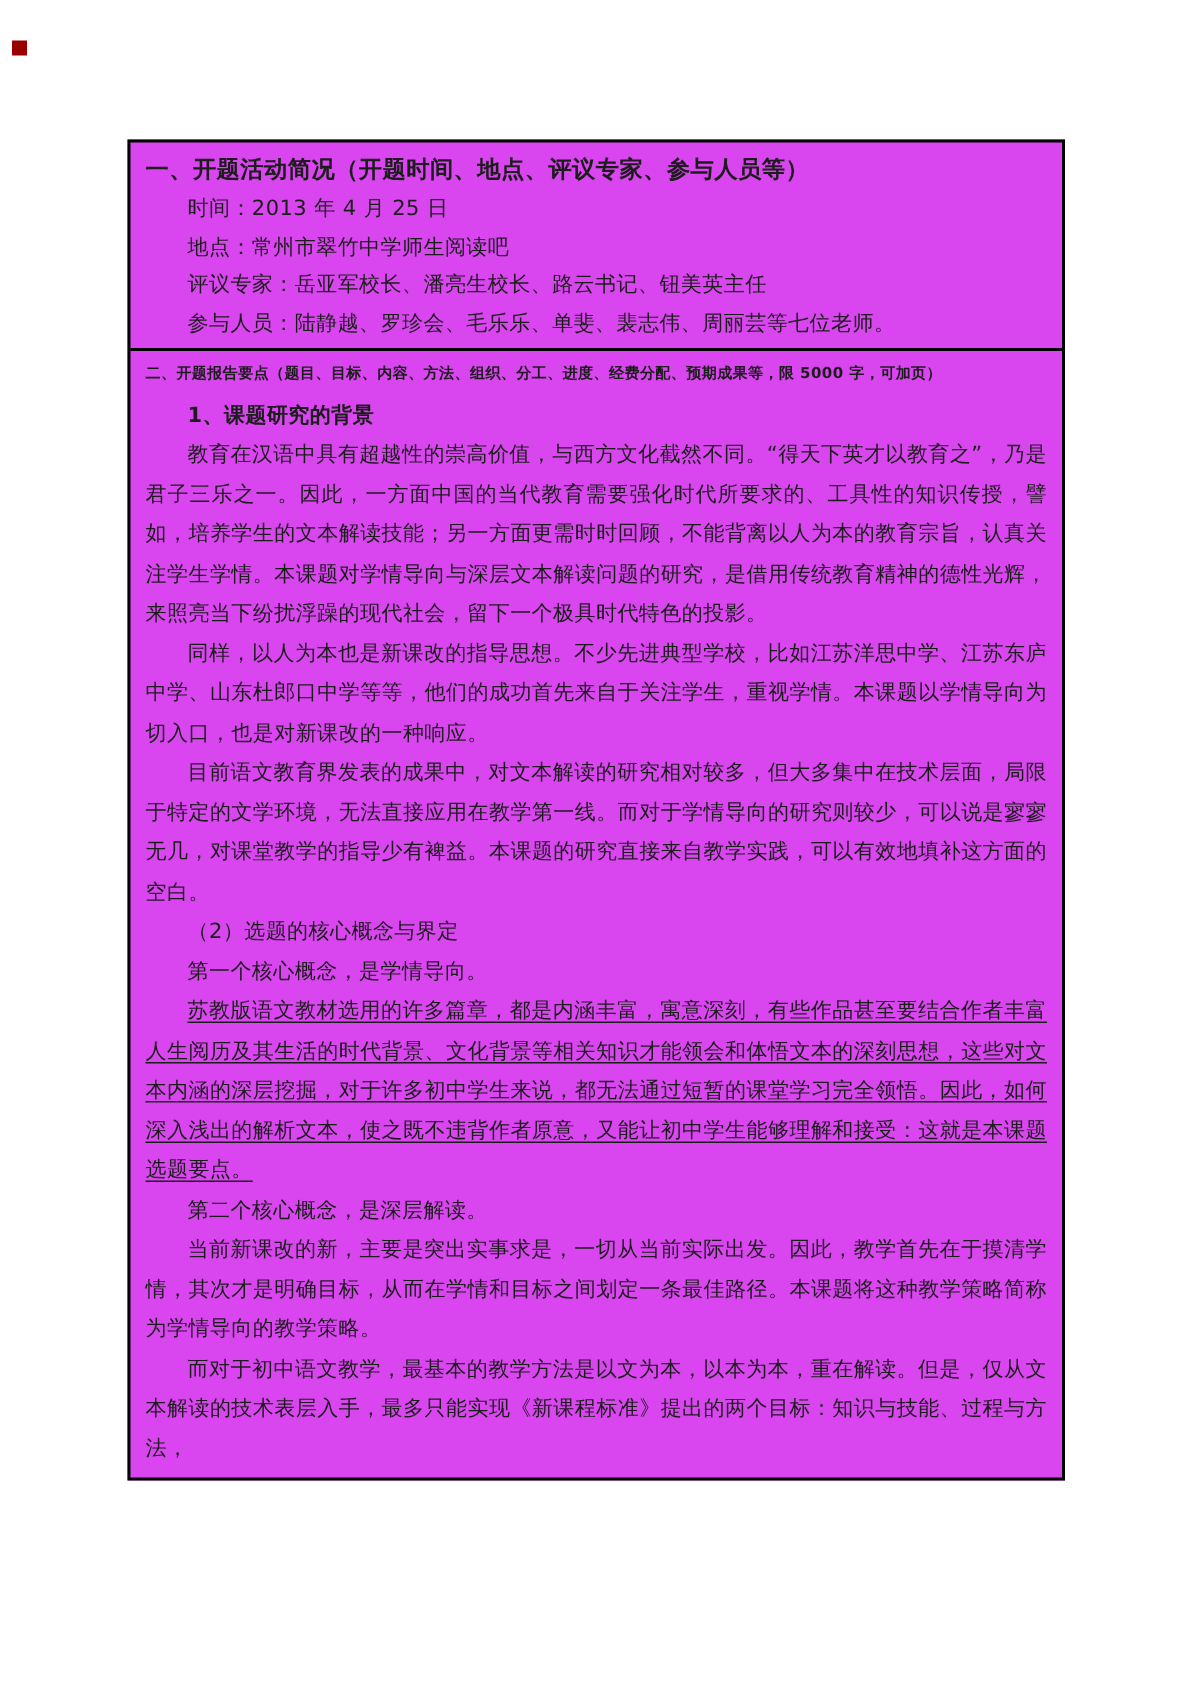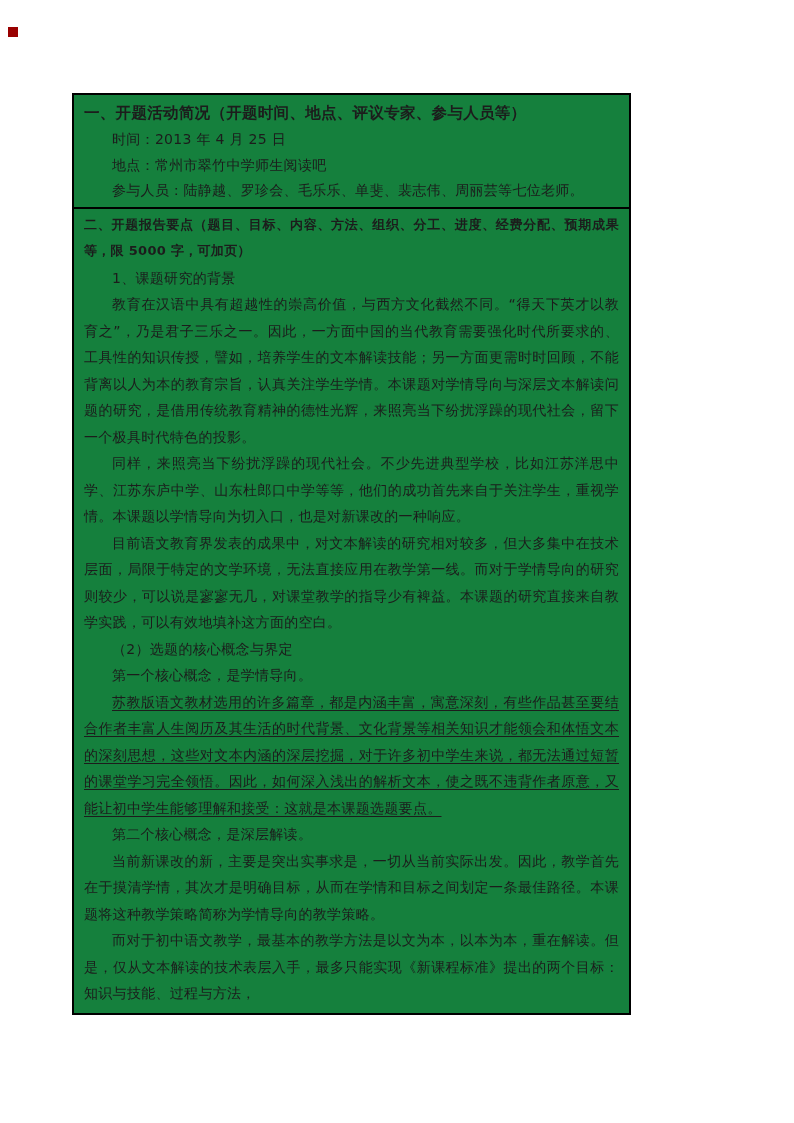--- a/index.html
+++ b/index.html
@@ -18,26 +18,26 @@
   .red-marker {
     position: absolute;
     left: 8px;
     top: 27px;
     width: 10px;
     height: 10px;
     background: #990000;
   }
   .doc-table {
     position: absolute;
-    left: 72px;
+    left: 85px;
     top: 93px;
-    width: 559px;
+    width: 625px;
     box-sizing: border-box;
     border: 2px solid #000000;
-    background: #15803d;
+    background: #d946ef;
   }
   .row {
     box-sizing: border-box;
   }
   .row-activity {
     border-bottom: 2px solid #000000;
     padding: 4px 12px 3px 10px;
   }
   .row-activity .sec-title {
     margin: 0;
@@ -52,58 +52,59 @@
     line-height: 25.5px;
     text-indent: 2em;
     letter-spacing: 0.3px;
   }
   .row-report {
     padding: 3px 10px 6px 10px;
   }
   .row-report .sec-title {
     margin: 0;
     font-weight: bold;
-    font-size: 13px;
+    font-size: 10px;
     line-height: 26.5px;
     text-align: justify;
     letter-spacing: 0.3px;
   }
   .row-report p.para {
     margin: 0;
     font-size: 14px;
     line-height: 26.5px;
     text-align: justify;
     text-indent: 2em;
     letter-spacing: 0.3px;
   }
-  .bold { font-weight: normal; }
+  .bold { font-weight: bold; }
   .underline {
     text-decoration: underline;
     text-underline-offset: 3px;
   }
 </style>
 </head>
 <body>
 
 <div class="red-marker"></div>
 
 <div class="doc-table">
 
   <div class="row row-activity">
     <p class="sec-title">一、开题活动简况（开题时间、地点、评议专家、参与人员等）</p>
     <p class="detail">时间：2013 年 4 月 25 日</p>
     <p class="detail">地点：常州市翠竹中学师生阅读吧</p>
+    <p class="detail">评议专家：岳亚军校长、潘亮生校长、路云书记、钮美英主任</p>
     <p class="detail">参与人员：陆静越、罗珍会、毛乐乐、单斐、裴志伟、周丽芸等七位老师。</p>
   </div>
 
   <div class="row row-report">
     <p class="sec-title">二、开题报告要点（题目、目标、内容、方法、组织、分工、进度、经费分配、预期成果等，限 5000 字，可加页）</p>
     <p class="para bold">1、课题研究的背景</p>
     <p class="para">教育在汉语中具有超越性的崇高价值，与西方文化截然不同。“得天下英才以教育之”，乃是君子三乐之一。因此，一方面中国的当代教育需要强化时代所要求的、工具性的知识传授，譬如，培养学生的文本解读技能；另一方面更需时时回顾，不能背离以人为本的教育宗旨，认真关注学生学情。本课题对学情导向与深层文本解读问题的研究，是借用传统教育精神的德性光辉，来照亮当下纷扰浮躁的现代社会，留下一个极具时代特色的投影。</p>
-    <p class="para">同样，来照亮当下纷扰浮躁的现代社会。不少先进典型学校，比如江苏洋思中学、江苏东庐中学、山东杜郎口中学等等，他们的成功首先来自于关注学生，重视学情。本课题以学情导向为切入口，也是对新课改的一种响应。</p>
+    <p class="para">同样，以人为本也是新课改的指导思想。不少先进典型学校，比如江苏洋思中学、江苏东庐中学、山东杜郎口中学等等，他们的成功首先来自于关注学生，重视学情。本课题以学情导向为切入口，也是对新课改的一种响应。</p>
     <p class="para">目前语文教育界发表的成果中，对文本解读的研究相对较多，但大多集中在技术层面，局限于特定的文学环境，无法直接应用在教学第一线。而对于学情导向的研究则较少，可以说是寥寥无几，对课堂教学的指导少有裨益。本课题的研究直接来自教学实践，可以有效地填补这方面的空白。</p>
     <p class="para">（2）选题的核心概念与界定</p>
     <p class="para">第一个核心概念，是学情导向。</p>
     <p class="para underline">苏教版语文教材选用的许多篇章，都是内涵丰富，寓意深刻，有些作品甚至要结合作者丰富人生阅历及其生活的时代背景、文化背景等相关知识才能领会和体悟文本的深刻思想，这些对文本内涵的深层挖掘，对于许多初中学生来说，都无法通过短暂的课堂学习完全领悟。因此，如何深入浅出的解析文本，使之既不违背作者原意，又能让初中学生能够理解和接受：这就是本课题选题要点。</p>
     <p class="para">第二个核心概念，是深层解读。</p>
     <p class="para">当前新课改的新，主要是突出实事求是，一切从当前实际出发。因此，教学首先在于摸清学情，其次才是明确目标，从而在学情和目标之间划定一条最佳路径。本课题将这种教学策略简称为学情导向的教学策略。</p>
     <p class="para">而对于初中语文教学，最基本的教学方法是以文为本，以本为本，重在解读。但是，仅从文本解读的技术表层入手，最多只能实现《新课程标准》提出的两个目标：知识与技能、过程与方法，</p>
   </div>
 
 </div>

